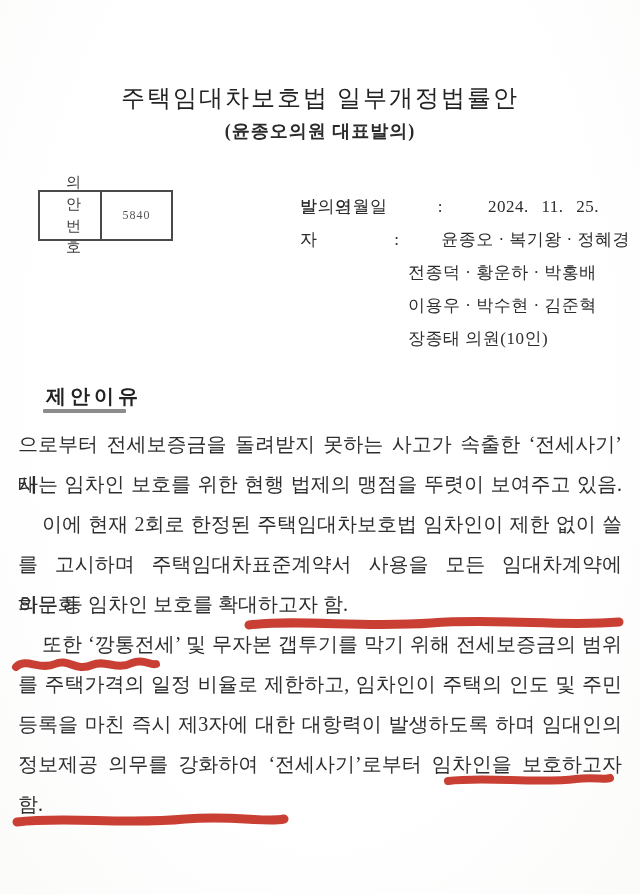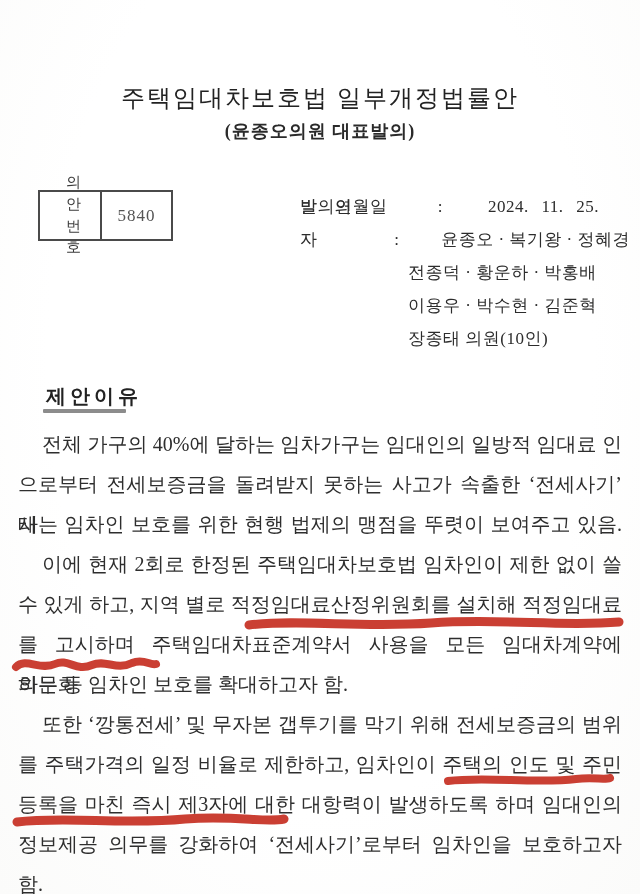--- a/index.html
+++ b/index.html
@@ -60,21 +60,21 @@
   }
   .bill-box-label > div {
     text-align: justify;
     text-align-last: justify;
   }
   .bill-box-value {
     flex: 1;
     display: flex;
     align-items: center;
     justify-content: center;
-    font-size: 17px;
+    font-size: 12px;
     color: #555;
     letter-spacing: 1px;
   }
   .meta {
     position: absolute;
     left: 300px; top: 190px;
     width: 330px;
     font-size: 17px;
     color: #2c2c2c;
   }
@@ -180,25 +180,23 @@
     </div>
     <div class="meta-row cont">
       <span class="meta-value">장종태 의원(10인)</span>
     </div>
   </div>
 
   <div class="section-title">제안이유</div>
   <div class="section-underline"></div>
 
   <div class="body-text">
-    <div class="body-line indent">전체 가구의 40%에 달하는 임차가구는 임대인의 일방적 임대료 인</div>
     <div class="body-line">으로부터 전세보증금을 돌려받지 못하는 사고가 속출한 ‘전세사기’ 사</div>
     <div class="body-line">태는 임차인 보호를 위한 현행 법제의 맹점을 뚜렷이 보여주고 있음.</div>
     <div class="body-line indent">이에 현재 2회로 한정된 주택임대차보호법 임차인이 제한 없이 쓸</div>
-    <div class="body-line">수 있게 하고, 지역 별로 적정임대료산정위원회를 설치해 적정임대료</div>
     <div class="body-line">를 고시하며 주택임대차표준계약서 사용을 모든 임대차계약에 의무화</div>
     <div class="body-line short">하는 등 임차인 보호를 확대하고자 함.</div>
     <div class="body-line indent">또한 ‘깡통전세’ 및 무자본 갭투기를 막기 위해 전세보증금의 범위</div>
     <div class="body-line">를 주택가격의 일정 비율로 제한하고, 임차인이 주택의 인도 및 주민</div>
     <div class="body-line">등록을 마친 즉시 제3자에 대한 대항력이 발생하도록 하며 임대인의</div>
     <div class="body-line">정보제공 의무를 강화하여 ‘전세사기’로부터 임차인을 보호하고자 함.</div>
   </div>
 
   <svg class="red-mark" style="left:241px; top:614px;" width="386" height="20" viewBox="0 0 386 20">
     <path d="M8,11 C60,5 120,14 190,9 C260,4 320,13 378,8" stroke-width="9"></path>

